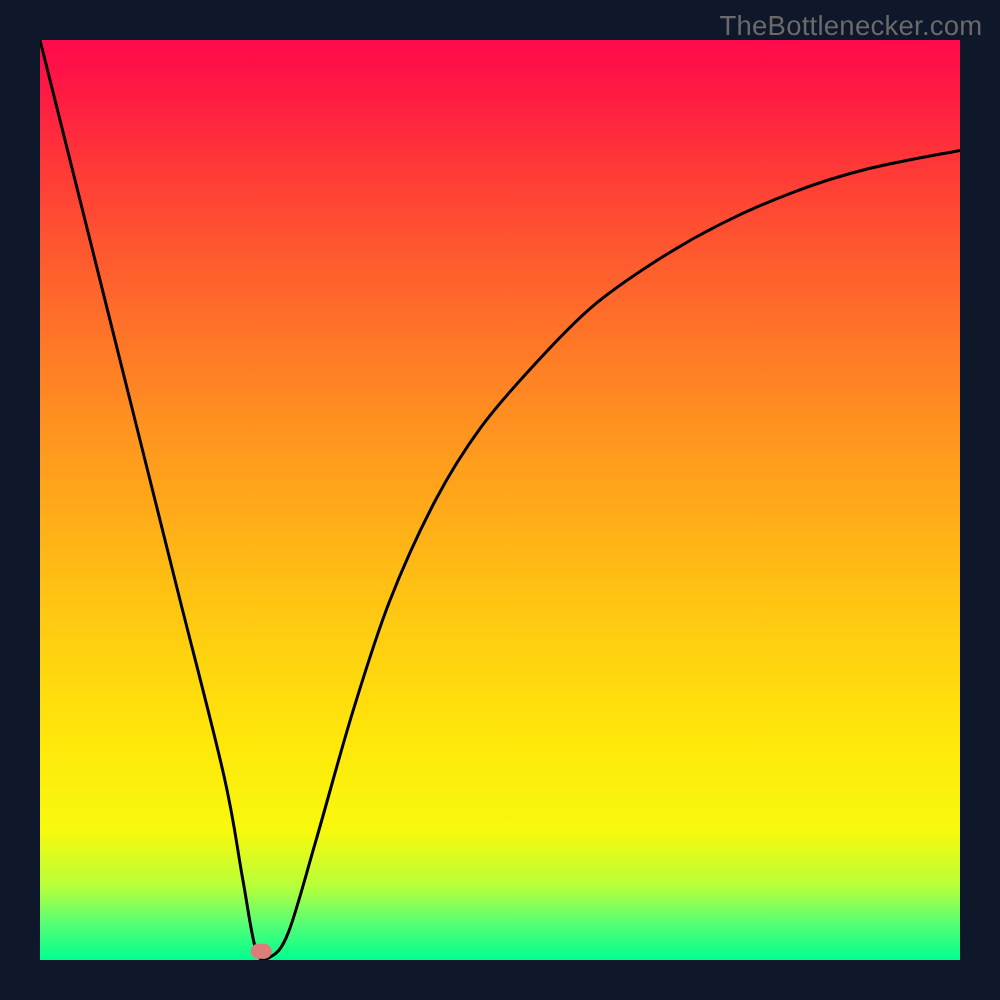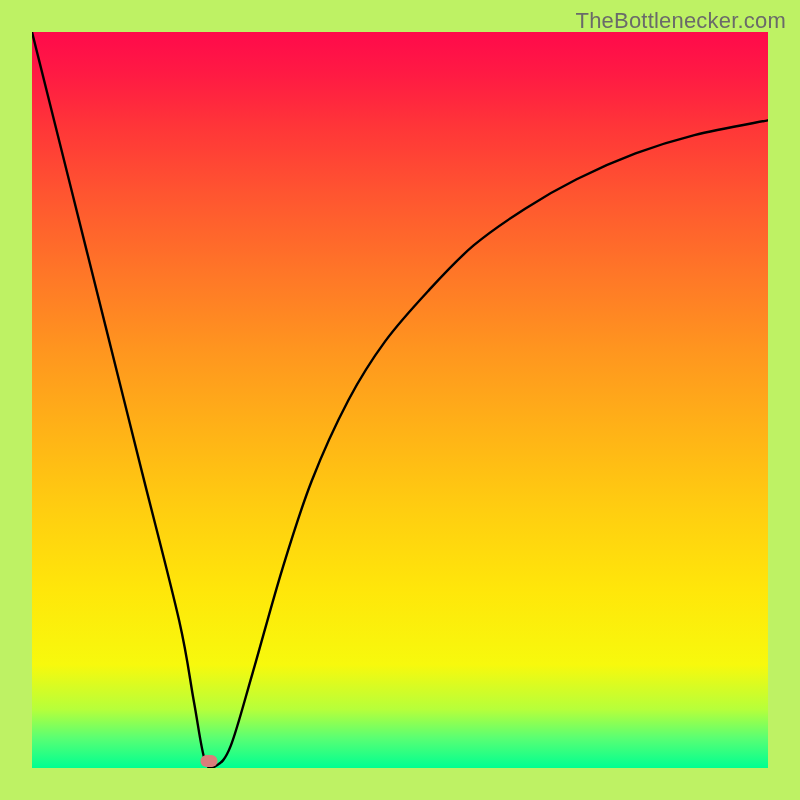--- a/index.html
+++ b/index.html
@@ -7,21 +7,21 @@
     padding: 0;
     width: 800px;
     height: 800px;
     overflow: hidden;
     font-family: Arial, Helvetica, sans-serif;
   }
   .frame {
     position: relative;
     width: 800px;
     height: 800px;
-    background: #bef264;
+    background: #0f172a;
   }
   .plot-area {
     position: absolute;
     left: 32px;
     top: 32px;
     width: 736px;
     height: 736px;
     background: linear-gradient(
       to bottom,
       #ff0a4b 0%,

